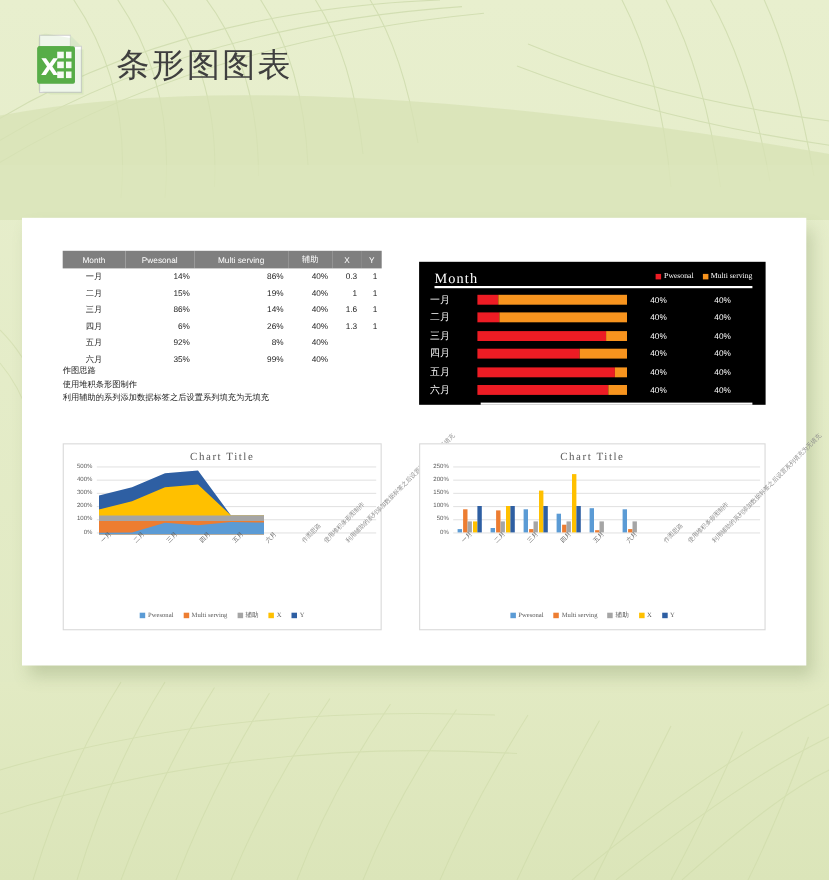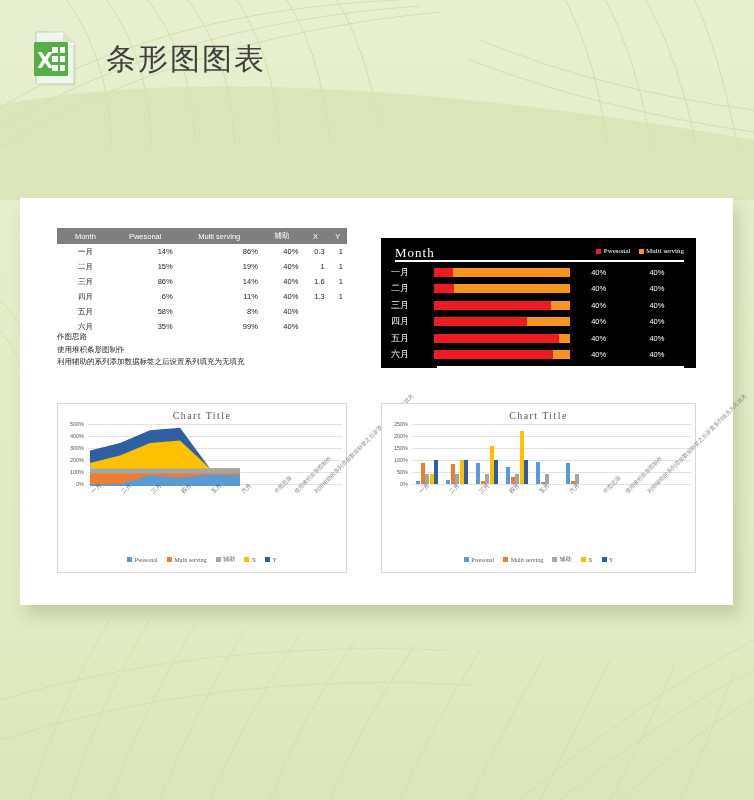--- a/index.html
+++ b/index.html
@@ -216,28 +216,28 @@
         <td class="month">三月</td>
         <td>86%</td>
         <td>14%</td>
         <td>40%</td>
         <td>1.6</td>
         <td>1</td>
       </tr>
       <tr>
         <td class="month">四月</td>
         <td>6%</td>
-        <td>11%</td>
+        <td>26%</td>
         <td>40%</td>
         <td>1.3</td>
         <td>1</td>
       </tr>
       <tr>
         <td class="month">五月</td>
-        <td>58%</td>
+        <td>92%</td>
         <td>8%</td>
         <td>40%</td>
         <td></td>
         <td></td>
       </tr>
       <tr>
         <td class="month">六月</td>
         <td>35%</td>
         <td>99%</td>
         <td>40%</td>

